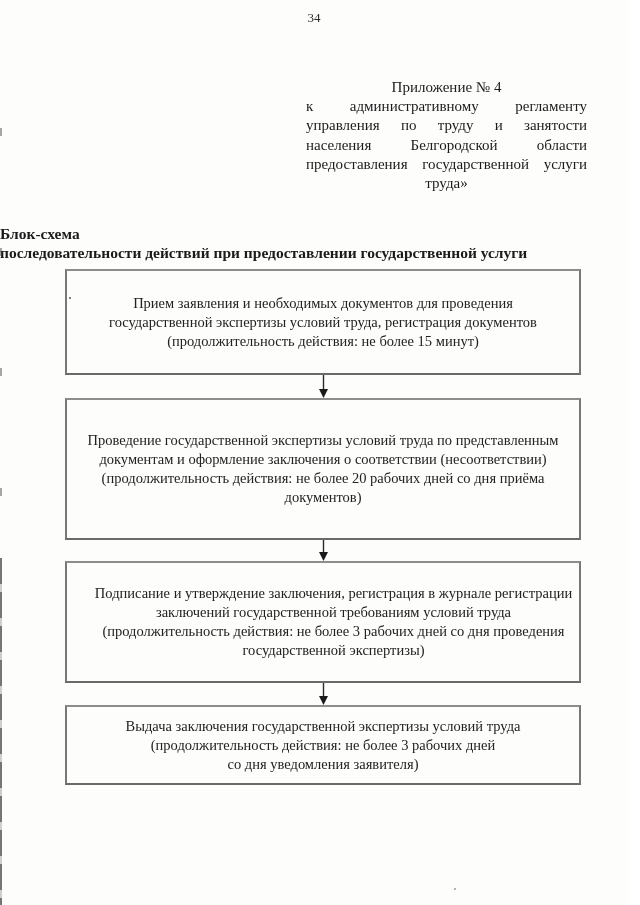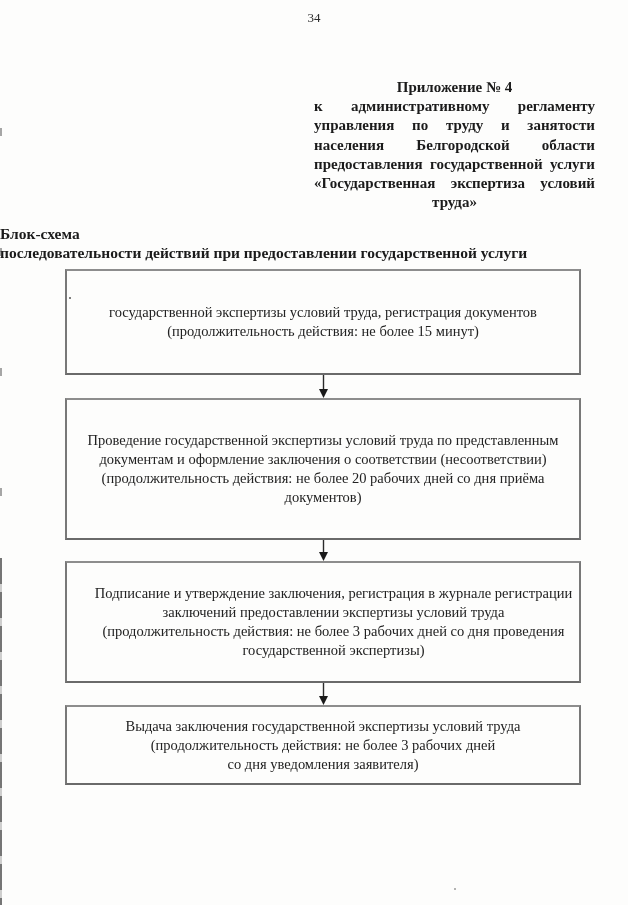--- a/index.html
+++ b/index.html
@@ -29,23 +29,22 @@
   }
 
   
   .appendix {
     position: absolute;
     top: 78px;
     left: 306px;
     width: 281px;
     font-size: 15px;
     line-height: 19.2px;
-    font-weight: bold;
+    font-weight: normal;
     color: #1b1b1b;
-    margin-left: 8px;
   }
   .appendix .line-centered { text-align: center; }
   .appendix .line-justified {
     text-align: justify;
     text-align-last: justify;
   }
   .appendix .line-left { text-align: center; }
 
   
   .doc-title {
@@ -137,32 +136,32 @@
 <div class="page">
 
   <div class="page-number">34</div>
 
   <div class="appendix">
     <div class="line-centered">Приложение № 4</div>
     <div class="line-justified">к административному регламенту</div>
     <div class="line-justified">управления по труду и занятости</div>
     <div class="line-justified">населения Белгородской области</div>
     <div class="line-justified">предоставления государственной услуги</div>
-    <div class="line-justified">«Государственная экспертиза условий</div>
     <div class="line-left">труда»</div>
   </div>
 
   <div class="doc-title">
     <div>Блок-схема</div>
     <div>последовательности действий при предоставлении государственной услуги</div>
   </div>
 
   <div class="flow">
 
     <div class="flow-box box-1">
+      <div class="box-line">Прием заявления и необходимых документов для проведения</div>
       <div class="box-line">государственной экспертизы условий труда, регистрация документов</div>
       <div class="box-line">(продолжительность действия: не более 15 минут)</div>
     </div>
 
     <div class="arrow-row arrow-row-1">
       <span>
         <svg width="13" height="23" viewBox="0 0 13 23" xmlns="http://www.w3.org/2000/svg">
           <line x1="6.5" y1="0" x2="6.5" y2="15" stroke="#2a2a2a" stroke-width="1.4"></line>
           <polygon points="2,14 11,14 6.5,23" fill="#1a1a1a"></polygon>
         </svg>
@@ -180,21 +179,21 @@
       <span>
         <svg width="13" height="21" viewBox="0 0 13 21" xmlns="http://www.w3.org/2000/svg">
           <line x1="6.5" y1="0" x2="6.5" y2="13" stroke="#2a2a2a" stroke-width="1.4"></line>
           <polygon points="2,12 11,12 6.5,21" fill="#1a1a1a"></polygon>
         </svg>
       </span>
     </div>
 
     <div class="flow-box box-3">
       <div class="box-line">Подписание и утверждение заключения, регистрация в журнале регистрации</div>
-      <div class="box-line">заключений предоставлении экспертизы условий труда</div>
+      <div class="box-line">заключений государственной требованиям условий труда</div>
       <div class="box-line">(продолжительность действия: не более 3 рабочих дней со дня проведения</div>
       <div class="box-line">государственной экспертизы)</div>
     </div>
 
     <div class="arrow-row arrow-row-3">
       <span>
         <svg width="13" height="22" viewBox="0 0 13 22" xmlns="http://www.w3.org/2000/svg">
           <line x1="6.5" y1="0" x2="6.5" y2="14" stroke="#2a2a2a" stroke-width="1.4"></line>
           <polygon points="2,13 11,13 6.5,22" fill="#1a1a1a"></polygon>
         </svg>

